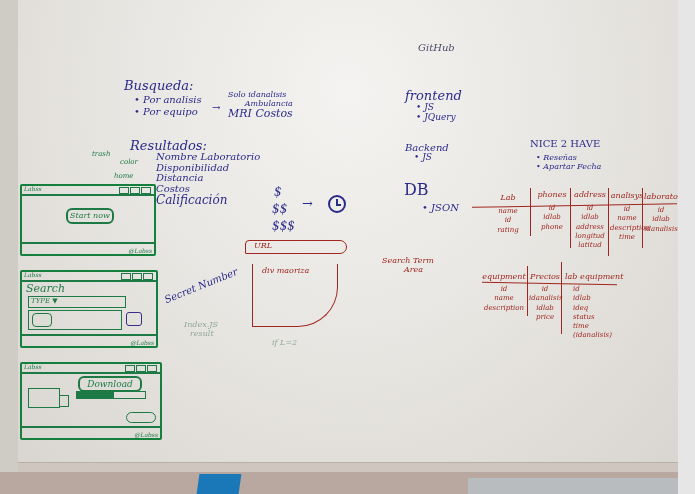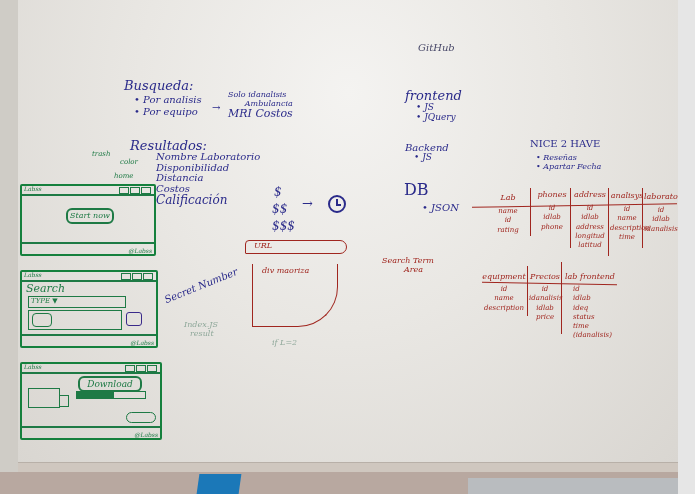--- a/index.html
+++ b/index.html
@@ -153,21 +153,21 @@
 </div>
 <div class="tcol" style="left:529px;top:272px;width:32px;">
   <div class="h">Precios</div>
   <div style="height:3px;"></div>
   <div>id</div>
   <div>idanalisis</div>
   <div>idlab</div>
   <div>price</div>
 </div>
 <div class="tcol" style="left:565px;top:272px;width:62px;text-align:left;">
-  <div class="h">lab frontend</div>
+  <div class="h">lab equipment</div>
   <div style="height:3px;"></div>
   <div style="padding-left:8px;">id</div>
   <div style="padding-left:8px;">idlab</div>
   <div style="padding-left:8px;">ideq</div>
   <div style="padding-left:8px;">status</div>
   <div style="padding-left:8px;">time (idanalisis)</div>
 </div>
 
 <div style="position:absolute;left:245px;top:240px;width:100px;height:12px;border:1.5px solid #a0261f;border-radius:8px 14px 14px 2px;">
   <span class="t sm red" style="left:8px;top:0;">URL</span>

